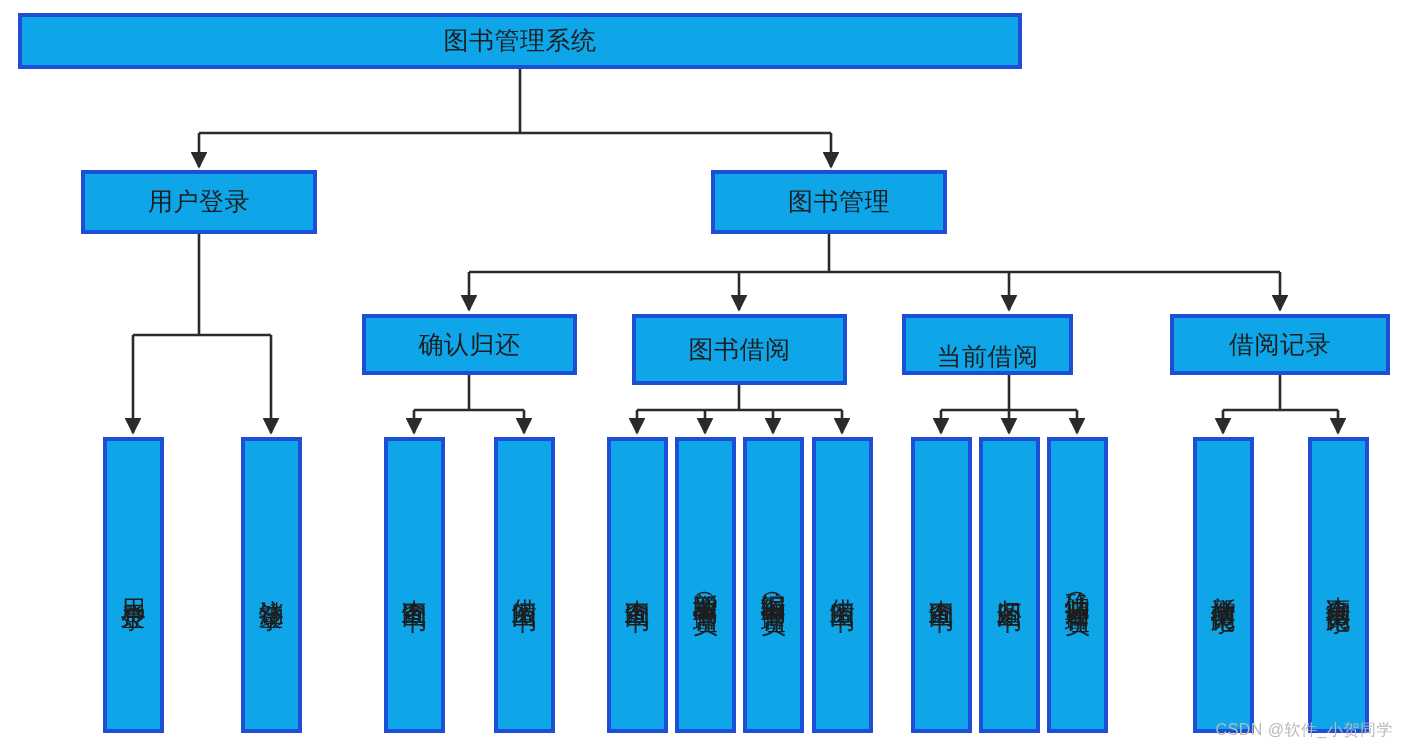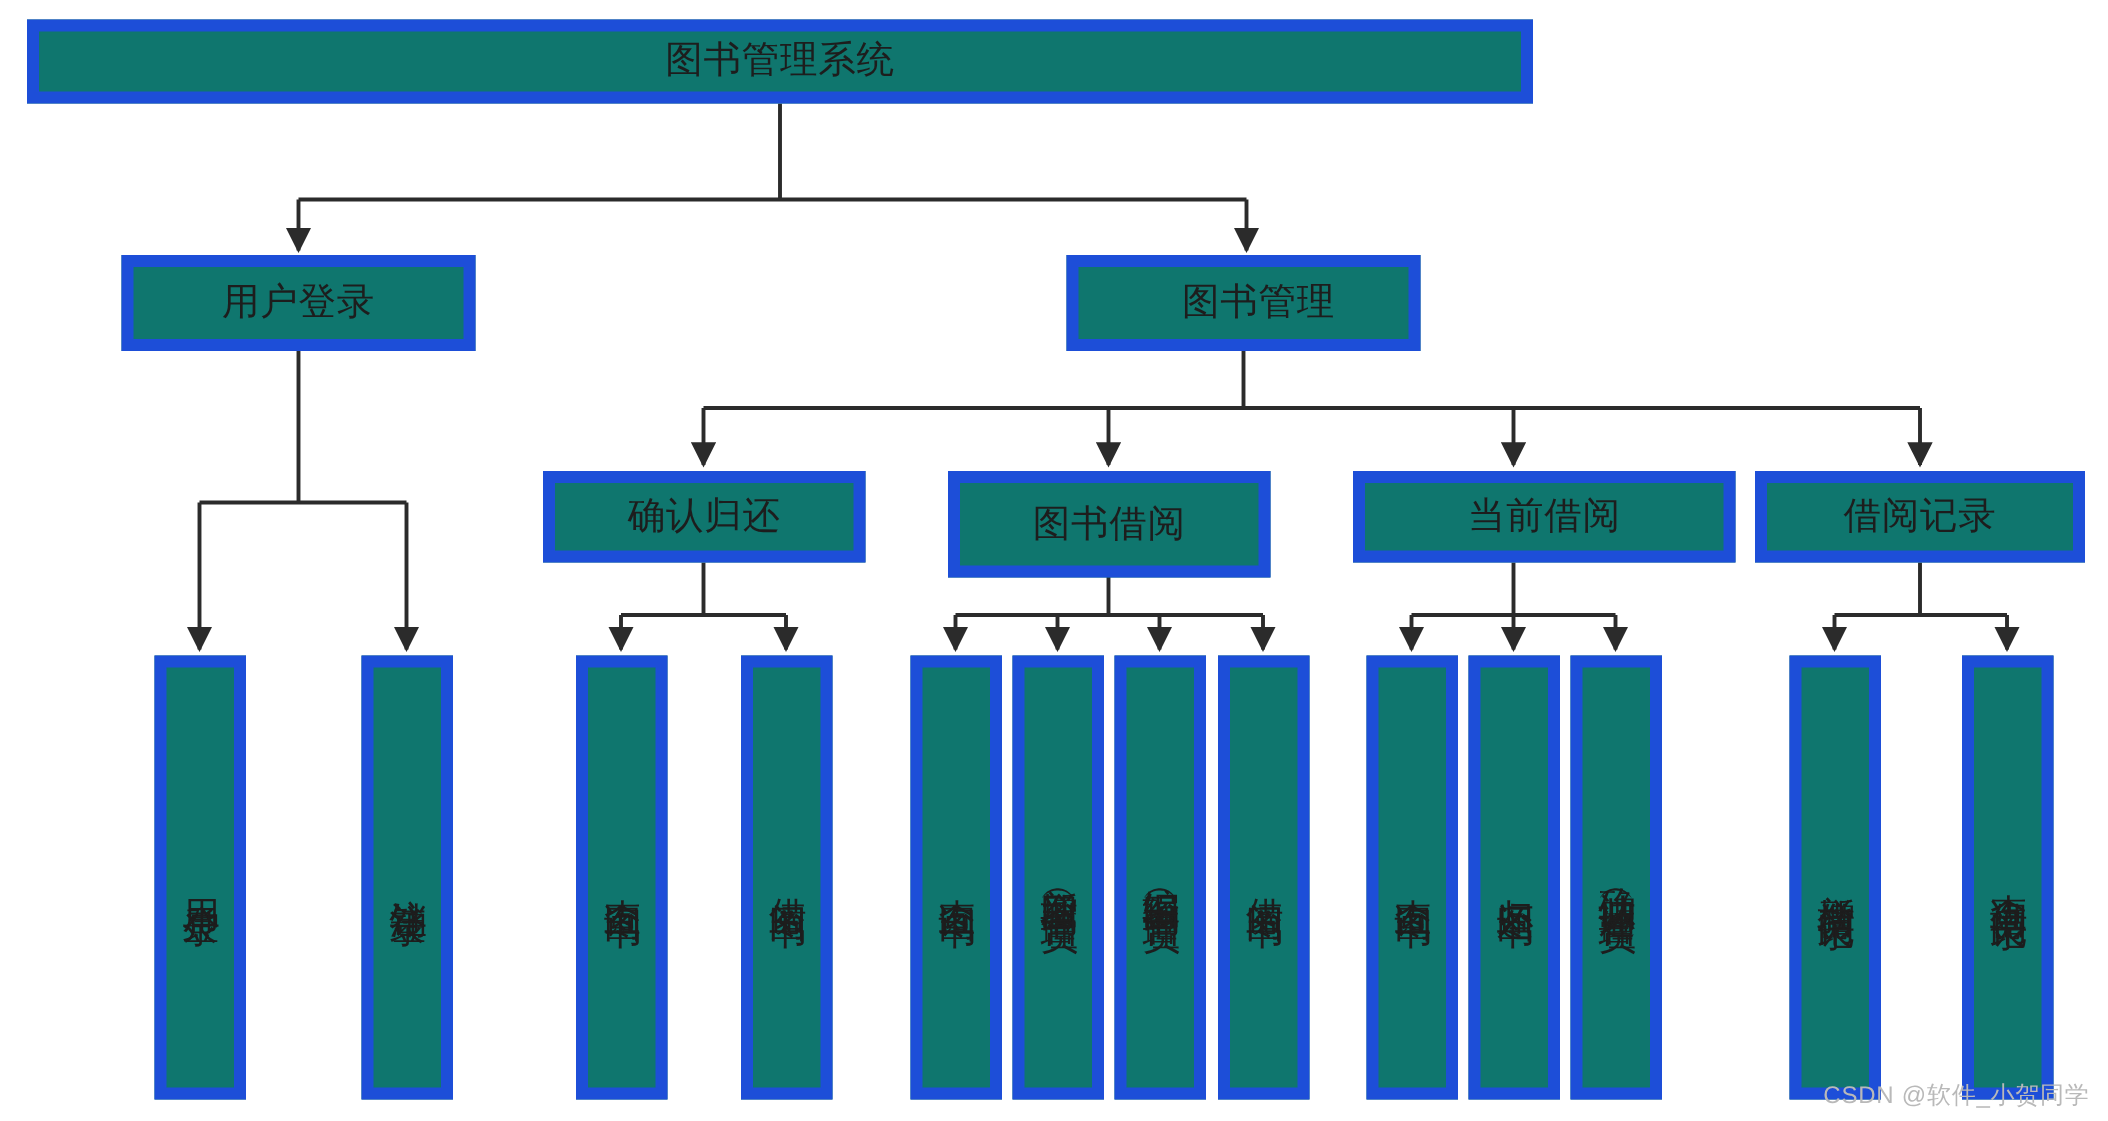--- a/index.html
+++ b/index.html
@@ -20,22 +20,22 @@
   #diagram-svg {
     position: absolute;
     left: 0;
     top: 0;
     width: 1405px;
     height: 747px;
   }
   .node-box {
     position: absolute;
     box-sizing: border-box;
-    border: 8px solid #1d4ed8;
-    background: #0f766e;
+    border: 4px solid #1d4ed8;
+    background: #0ea5e9;
     display: flex;
     align-items: center;
     justify-content: center;
     color: #1d1d1d;
   }
   .node-label {
     display: block;
     text-align: center;
     line-height: 1.18;
     white-space: pre;
@@ -141,21 +141,21 @@
   </div>
 
   <div class="node-box node-h" style="left:362px; top:314px; width:215px; height:61px;">
     <span class="node-label">确认归还</span>
   </div>
 
   <div class="node-box node-h" style="left:632px; top:314px; width:215px; height:71px;">
     <span class="node-label">图书借阅</span>
   </div>
 
-  <div class="node-box node-h" style="left:902px; top:314px; width:255px; height:61px;">
+  <div class="node-box node-h" style="left:902px; top:314px; width:171px; height:61px;align-items:flex-end;">
     <span class="node-label">当前借阅</span>
   </div>
 
   <div class="node-box node-h" style="left:1170px; top:314px; width:220px; height:61px;">
     <span class="node-label">借阅记录</span>
   </div>
 
   <div class="node-box node-v" style="left:103px; top:437px; width:61px; height:296px;">
     <span class="node-label">用户登录</span>
   </div>

